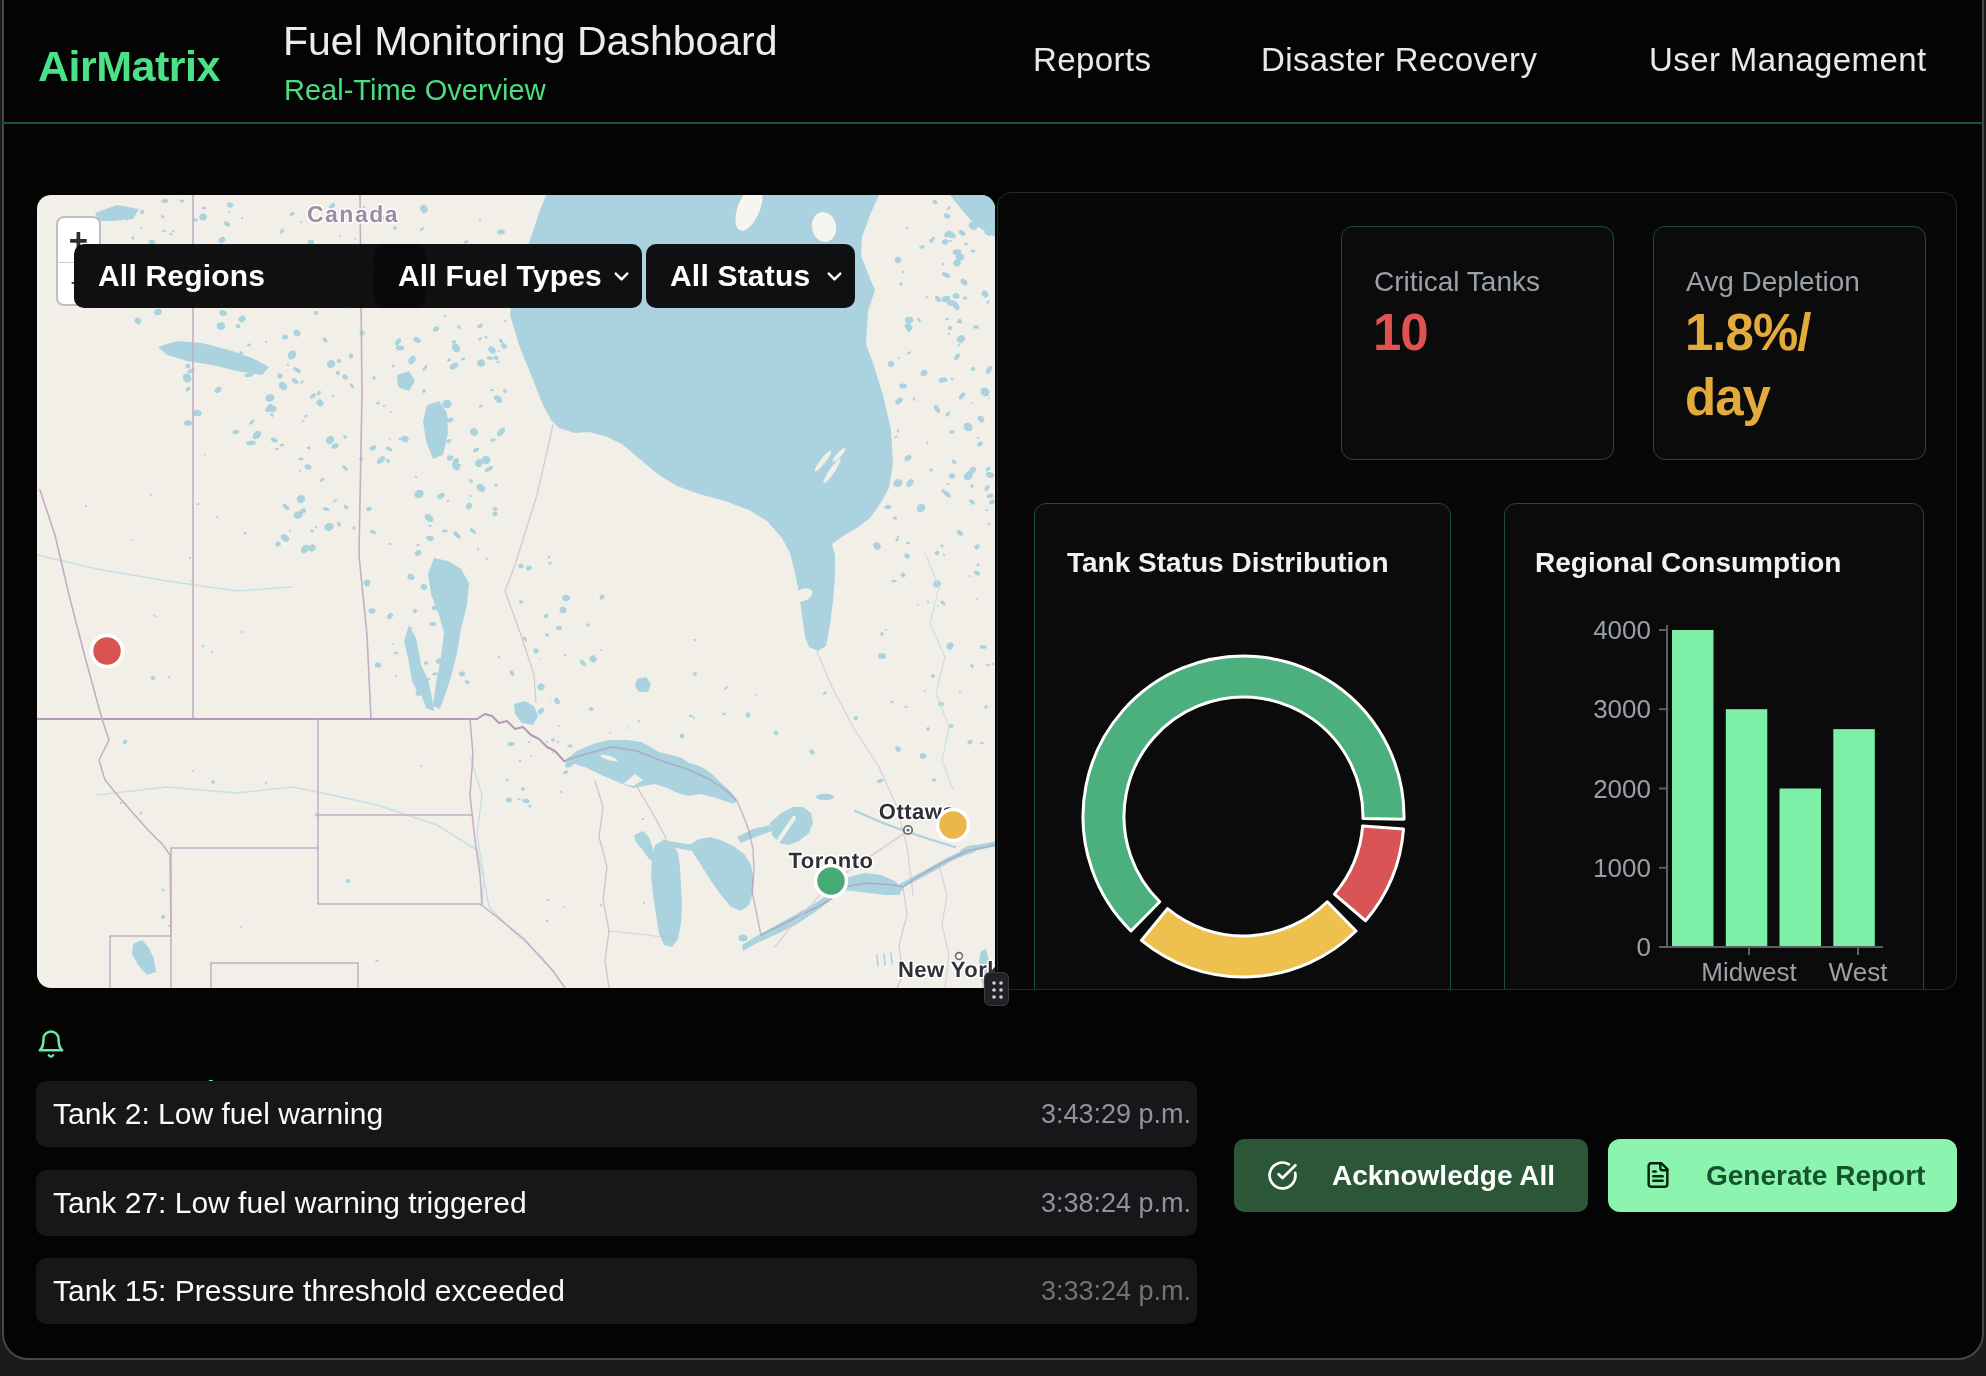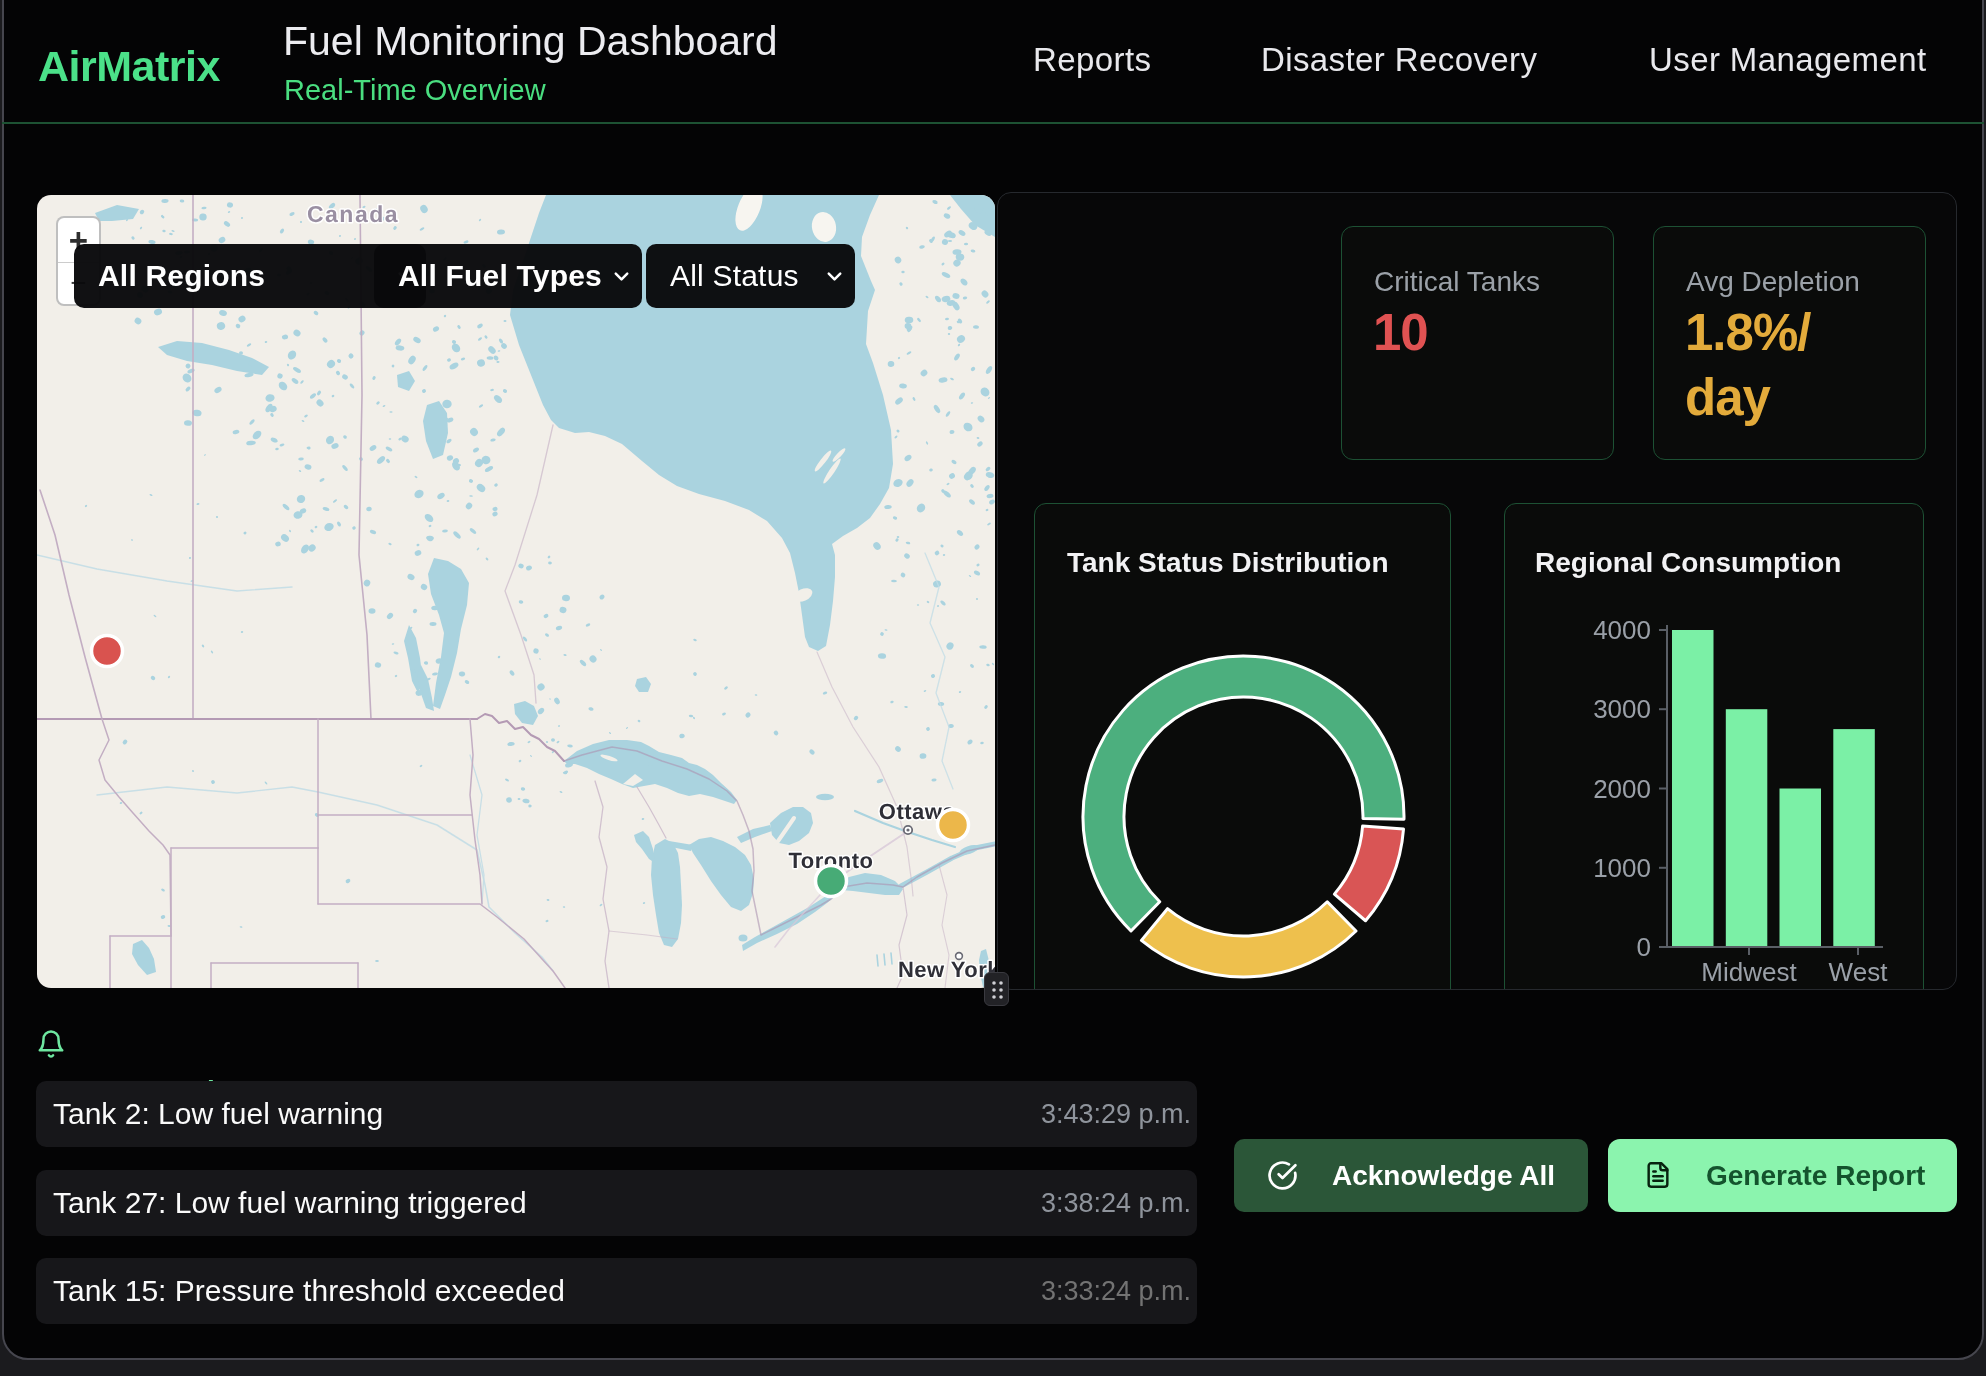--- a/index.html
+++ b/index.html
@@ -636,21 +636,21 @@
         <path d="M6 9l6 6 6-6"></path>
       </svg>
     </div>
 <div style="position:absolute;left:337px;top:49px;width:268px;height:64px;background:rgba(9,9,11,0.97);border-radius:10px;">
       <div style="position:absolute;left:24px;top:50%;transform:translateY(-50%);font-size:30px;font-weight:700;color:#fff;letter-spacing:0.2px">All Fuel Types</div>
       <svg width="23" height="23" viewBox="0 0 24 24" fill="none" stroke="#fff" stroke-width="2.6" stroke-linecap="round" stroke-linejoin="round" style="position:absolute;top:50%;margin-top:-11px;right:9px">
         <path d="M6 9l6 6 6-6"></path>
       </svg>
     </div>
 <div style="position:absolute;left:609px;top:49px;width:209px;height:64px;background:rgba(9,9,11,0.97);border-radius:10px;">
-      <div style="position:absolute;left:24px;top:50%;transform:translateY(-50%);font-size:30px;font-weight:400;color:#fff;letter-spacing:0.2px">All Status</div>
+      <div style="position:absolute;left:24px;top:50%;transform:translateY(-50%);font-size:30px;font-weight:700;color:#fff;letter-spacing:0.2px">All Status</div>
       <svg width="23" height="23" viewBox="0 0 24 24" fill="none" stroke="#fff" stroke-width="2.6" stroke-linecap="round" stroke-linejoin="round" style="position:absolute;top:50%;margin-top:-11px;right:9px">
         <path d="M6 9l6 6 6-6"></path>
       </svg>
     </div>
 </div>
 
 <div class="abs" style="left:997px;top:192px;width:960px;height:798px;background:#070708;
      border:1.5px solid #26292e;border-radius:14px;overflow:hidden;">
 <div style="position:absolute;left:343px;top:33px;width:273px;height:234px;background:#0a0b0a;border:1.5px solid #1d5134;border-radius:12px;">
       <div style="position:absolute;left:32px;top:39px;font-size:28px;color:#9ba1a8;">Critical Tanks</div>

